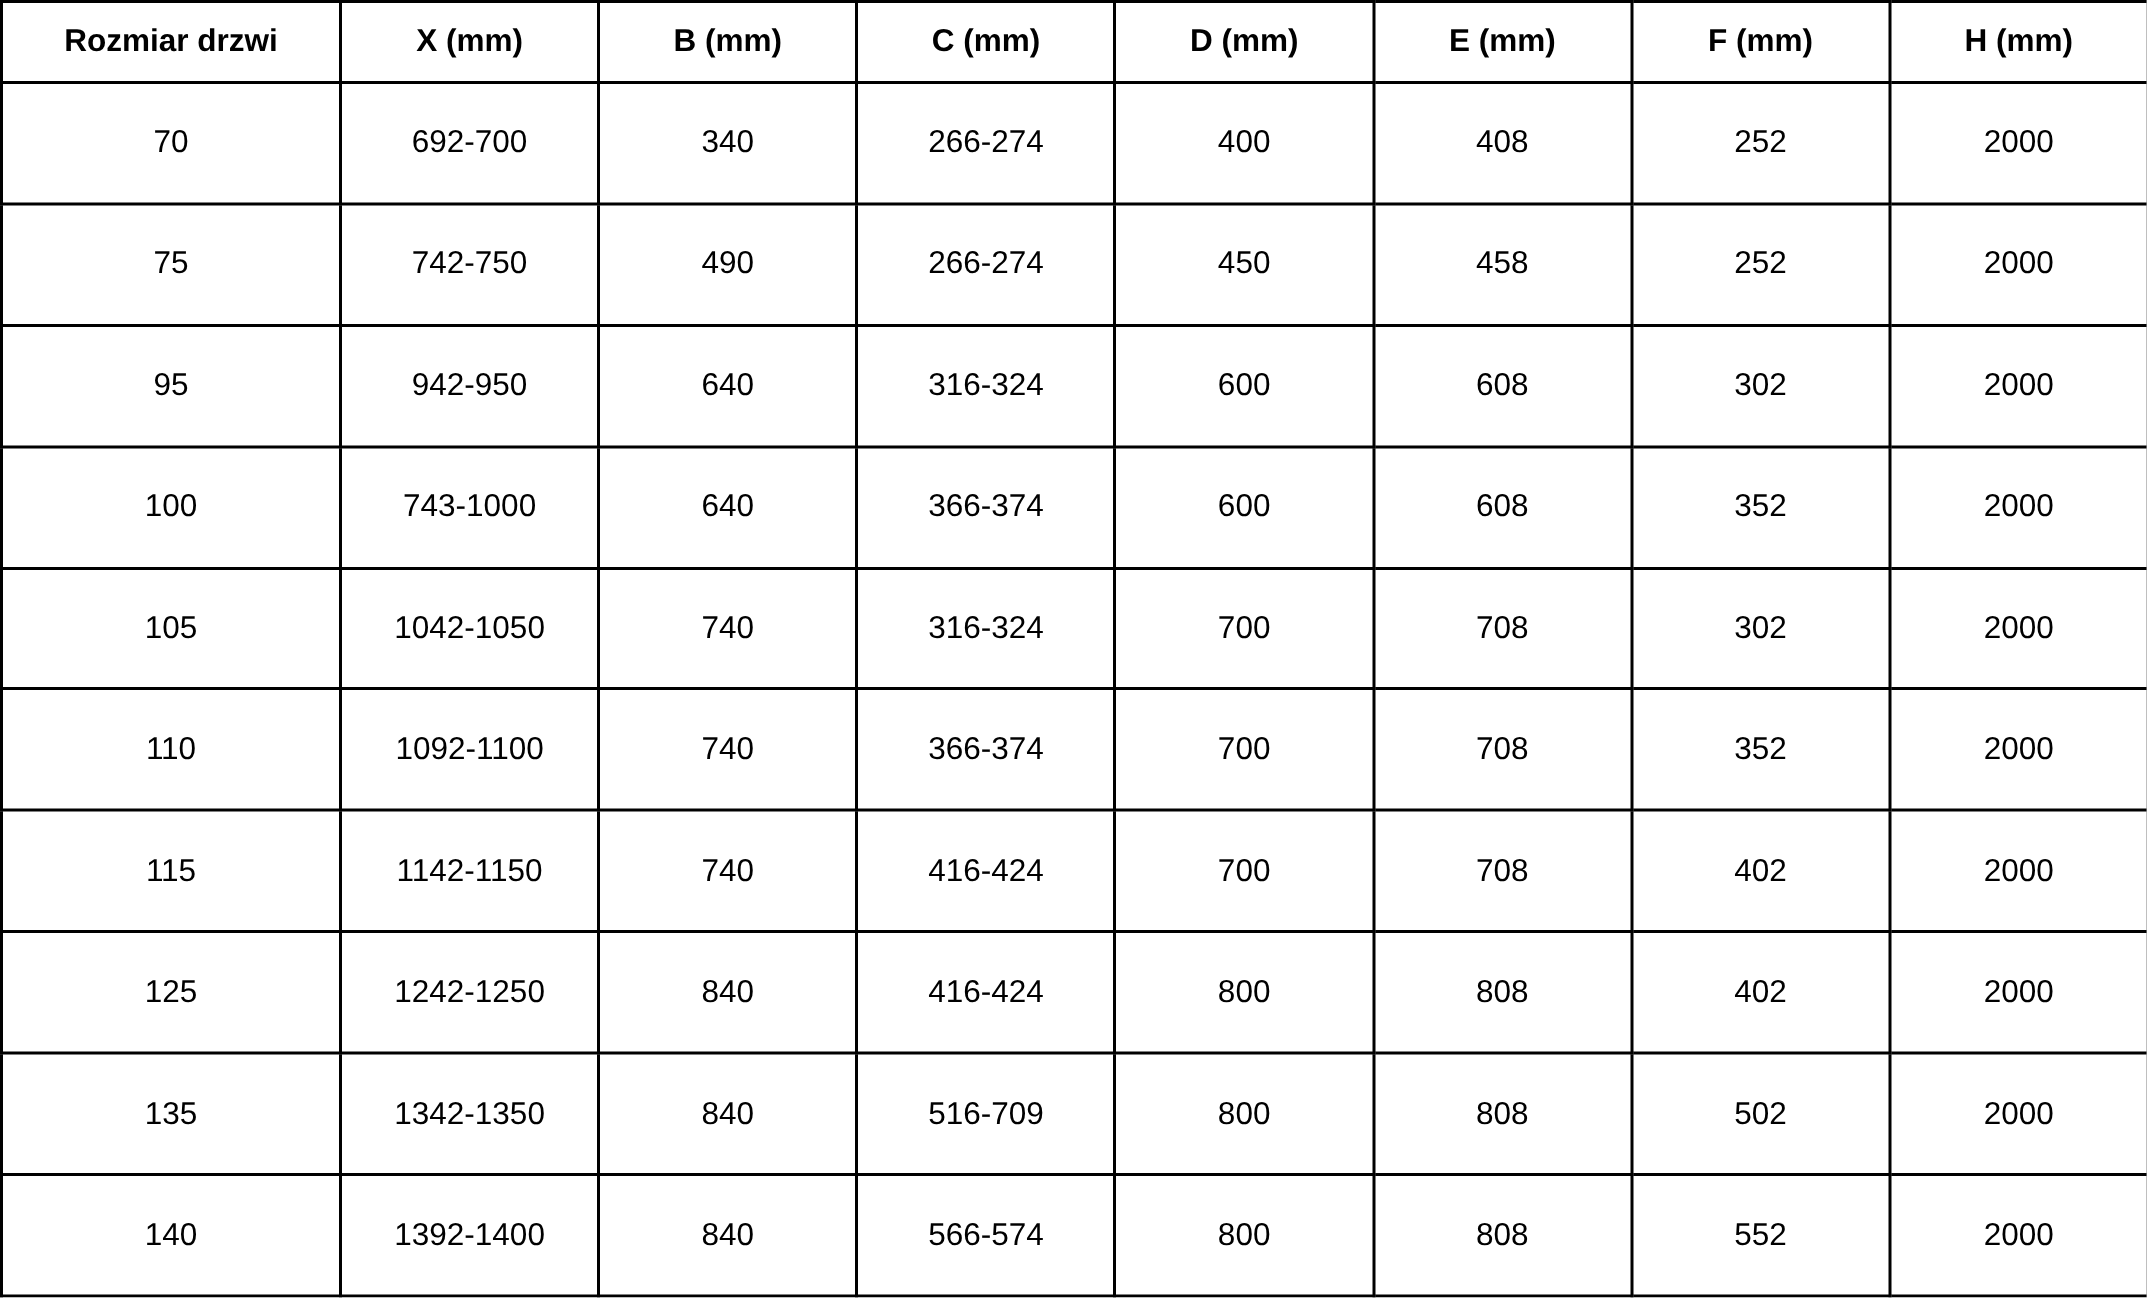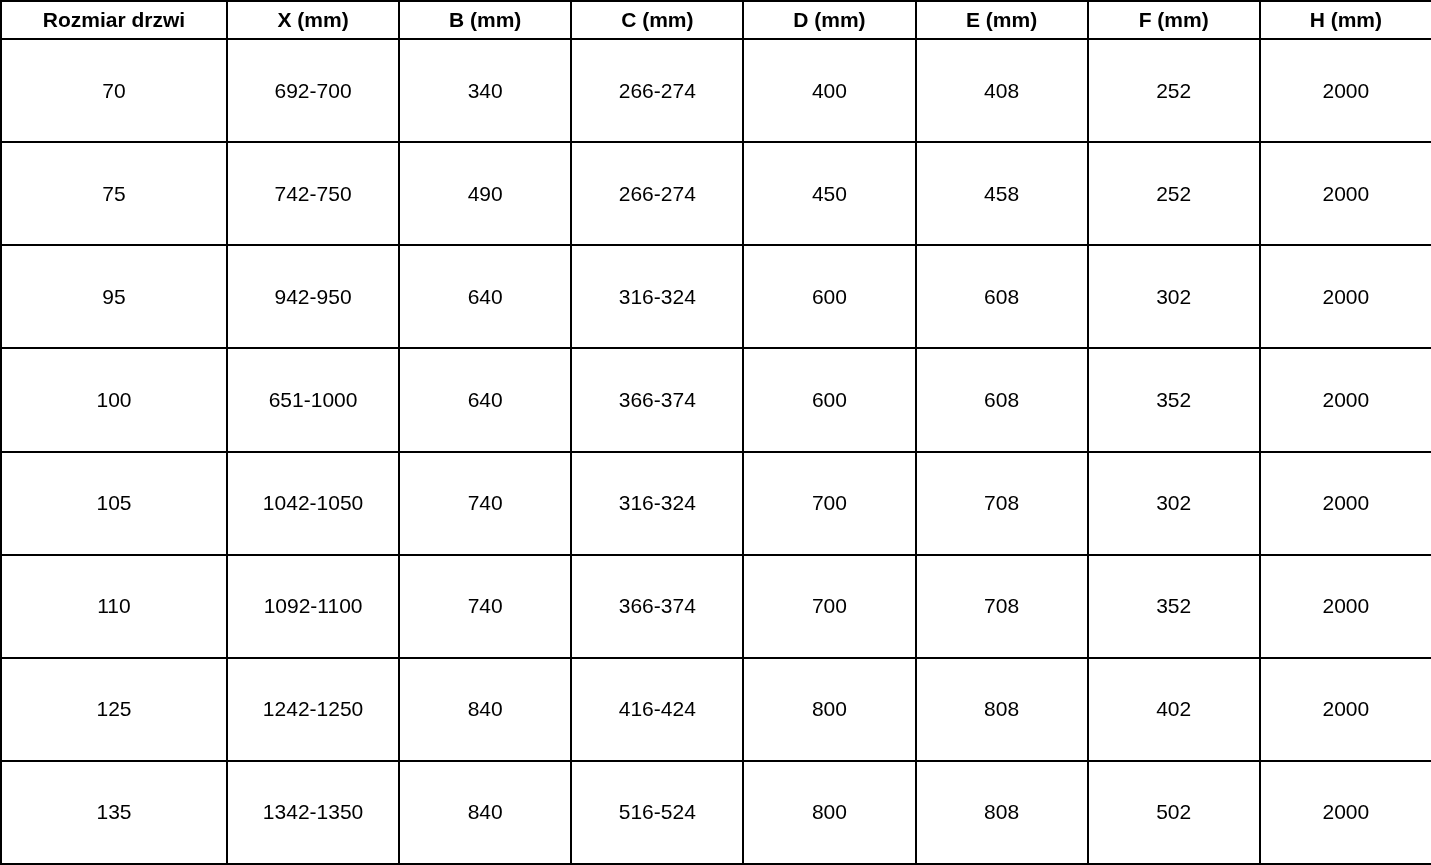--- a/index.html
+++ b/index.html
@@ -26,21 +26,21 @@
     text-align: center;
     vertical-align: middle;
     color: #000000;
     padding: 0;
     overflow: hidden;
     white-space: nowrap;
   }
   table.spec-table th {
     font-size: 21px;
     font-weight: bold;
-    height: 38px;
+    height: 54px;
   }
   table.spec-table td {
     font-size: 21px;
     font-weight: normal;
     height: 54px;
   }
   col.first-col { width: 226px; }
   col.data-col  { width: 172.14px; }
 </style>
 </head>
@@ -96,21 +96,21 @@
           <td>942-950</td>
           <td>640</td>
           <td>316-324</td>
           <td>600</td>
           <td>608</td>
           <td>302</td>
           <td>2000</td>
         </tr>
         <tr>
           <td>100</td>
-          <td>651-1000</td>
+          <td>743-1000</td>
           <td>640</td>
           <td>366-374</td>
           <td>600</td>
           <td>608</td>
           <td>352</td>
           <td>2000</td>
         </tr>
         <tr>
           <td>105</td>
           <td>1042-1050</td>
@@ -125,34 +125,54 @@
           <td>110</td>
           <td>1092-1100</td>
           <td>740</td>
           <td>366-374</td>
           <td>700</td>
           <td>708</td>
           <td>352</td>
           <td>2000</td>
         </tr>
         <tr>
+          <td>115</td>
+          <td>1142-1150</td>
+          <td>740</td>
+          <td>416-424</td>
+          <td>700</td>
+          <td>708</td>
+          <td>402</td>
+          <td>2000</td>
+        </tr>
+        <tr>
           <td>125</td>
           <td>1242-1250</td>
           <td>840</td>
           <td>416-424</td>
           <td>800</td>
           <td>808</td>
           <td>402</td>
           <td>2000</td>
         </tr>
         <tr>
           <td>135</td>
           <td>1342-1350</td>
           <td>840</td>
-          <td>516-524</td>
+          <td>516-709</td>
           <td>800</td>
           <td>808</td>
           <td>502</td>
+          <td>2000</td>
+        </tr>
+        <tr>
+          <td>140</td>
+          <td>1392-1400</td>
+          <td>840</td>
+          <td>566-574</td>
+          <td>800</td>
+          <td>808</td>
+          <td>552</td>
           <td>2000</td>
         </tr>
       </tbody>
   </table>
 </div>
 
 </body></html>

